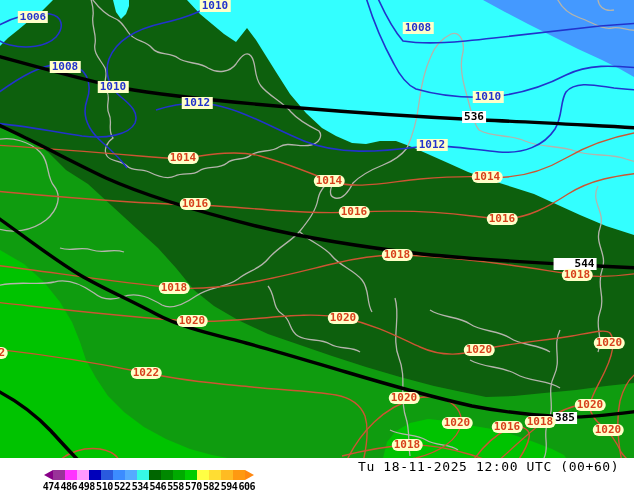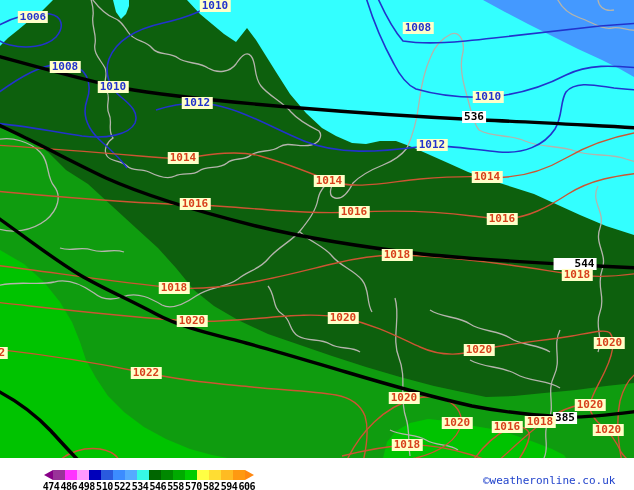--- a/index.html
+++ b/index.html
@@ -10,21 +10,21 @@
   .map { position:absolute; left:0; top:0; width:634px; height:458px; }
   .map svg { display:block; }
   .labels-layer { position:absolute; left:0; top:0; width:634px; height:458px; }
   .clabel {
     position:absolute; transform:translate(-50%,-50%);
     font:bold 11px "DejaVu Sans Mono", monospace;
     line-height:12px; padding:0 2px; white-space:nowrap;
     background:#ffffc8;
   }
   .clabel.blue   { color:#2233cc; }
-  .clabel.orange { color:#d8401c; }
+  .clabel.orange { color:#d8401c;border-radius:6px; }
   .clabel.black  { color:#000000; background:#ffffff; }
   .footer { position:absolute; left:0; top:458px; width:634px; height:32px; background:#ffffff; }
   .ftitle {
     position:absolute; left:2px; top:1px; color:#000;
     font:12.5px "DejaVu Sans Mono", monospace; letter-spacing:-0.4px; white-space:nowrap;
   }
   .fdate {
     position:absolute; left:358px; top:1px; color:#000;
     font:13px "DejaVu Sans Mono", monospace; letter-spacing:0.6px; white-space:nowrap;
   }
@@ -141,21 +141,21 @@
         <div class="clabel orange" style="left: 407px; top: 445px;">1018</div>
         <div class="clabel orange" style="left: 457px; top: 423px;">1020</div>
         <div class="clabel orange" style="left: 507px; top: 427px;">1016</div>
         <div class="clabel orange" style="left: 540px; top: 422px;">1018</div>
         <div class="clabel orange" style="left: 590px; top: 405px;">1020</div>
         <div class="clabel orange" style="left: 608px; top: 430px;">1020</div>
       </div>
   </div>
 
   <div class="footer">
-    <div class="fcopy">©weatheronline.co.uk</div>
+    <div class="fdate">Tu 18-11-2025 12:00 UTC (00+60)</div>
     <div class="colorbar">
       <div class="arrow-left" style="border-right-color: rgb(136, 0, 136);"></div>
       <div class="segs">
           <div class="seg" style="background: rgb(153, 51, 153);"></div>
           <div class="seg" style="background: rgb(255, 51, 255);"></div>
           <div class="seg" style="background: rgb(255, 153, 255);"></div>
           <div class="seg" style="background: rgb(0, 0, 187);"></div>
           <div class="seg" style="background: rgb(42, 90, 222);"></div>
           <div class="seg" style="background: rgb(60, 140, 255);"></div>
           <div class="seg" style="background: rgb(85, 170, 255);"></div>

